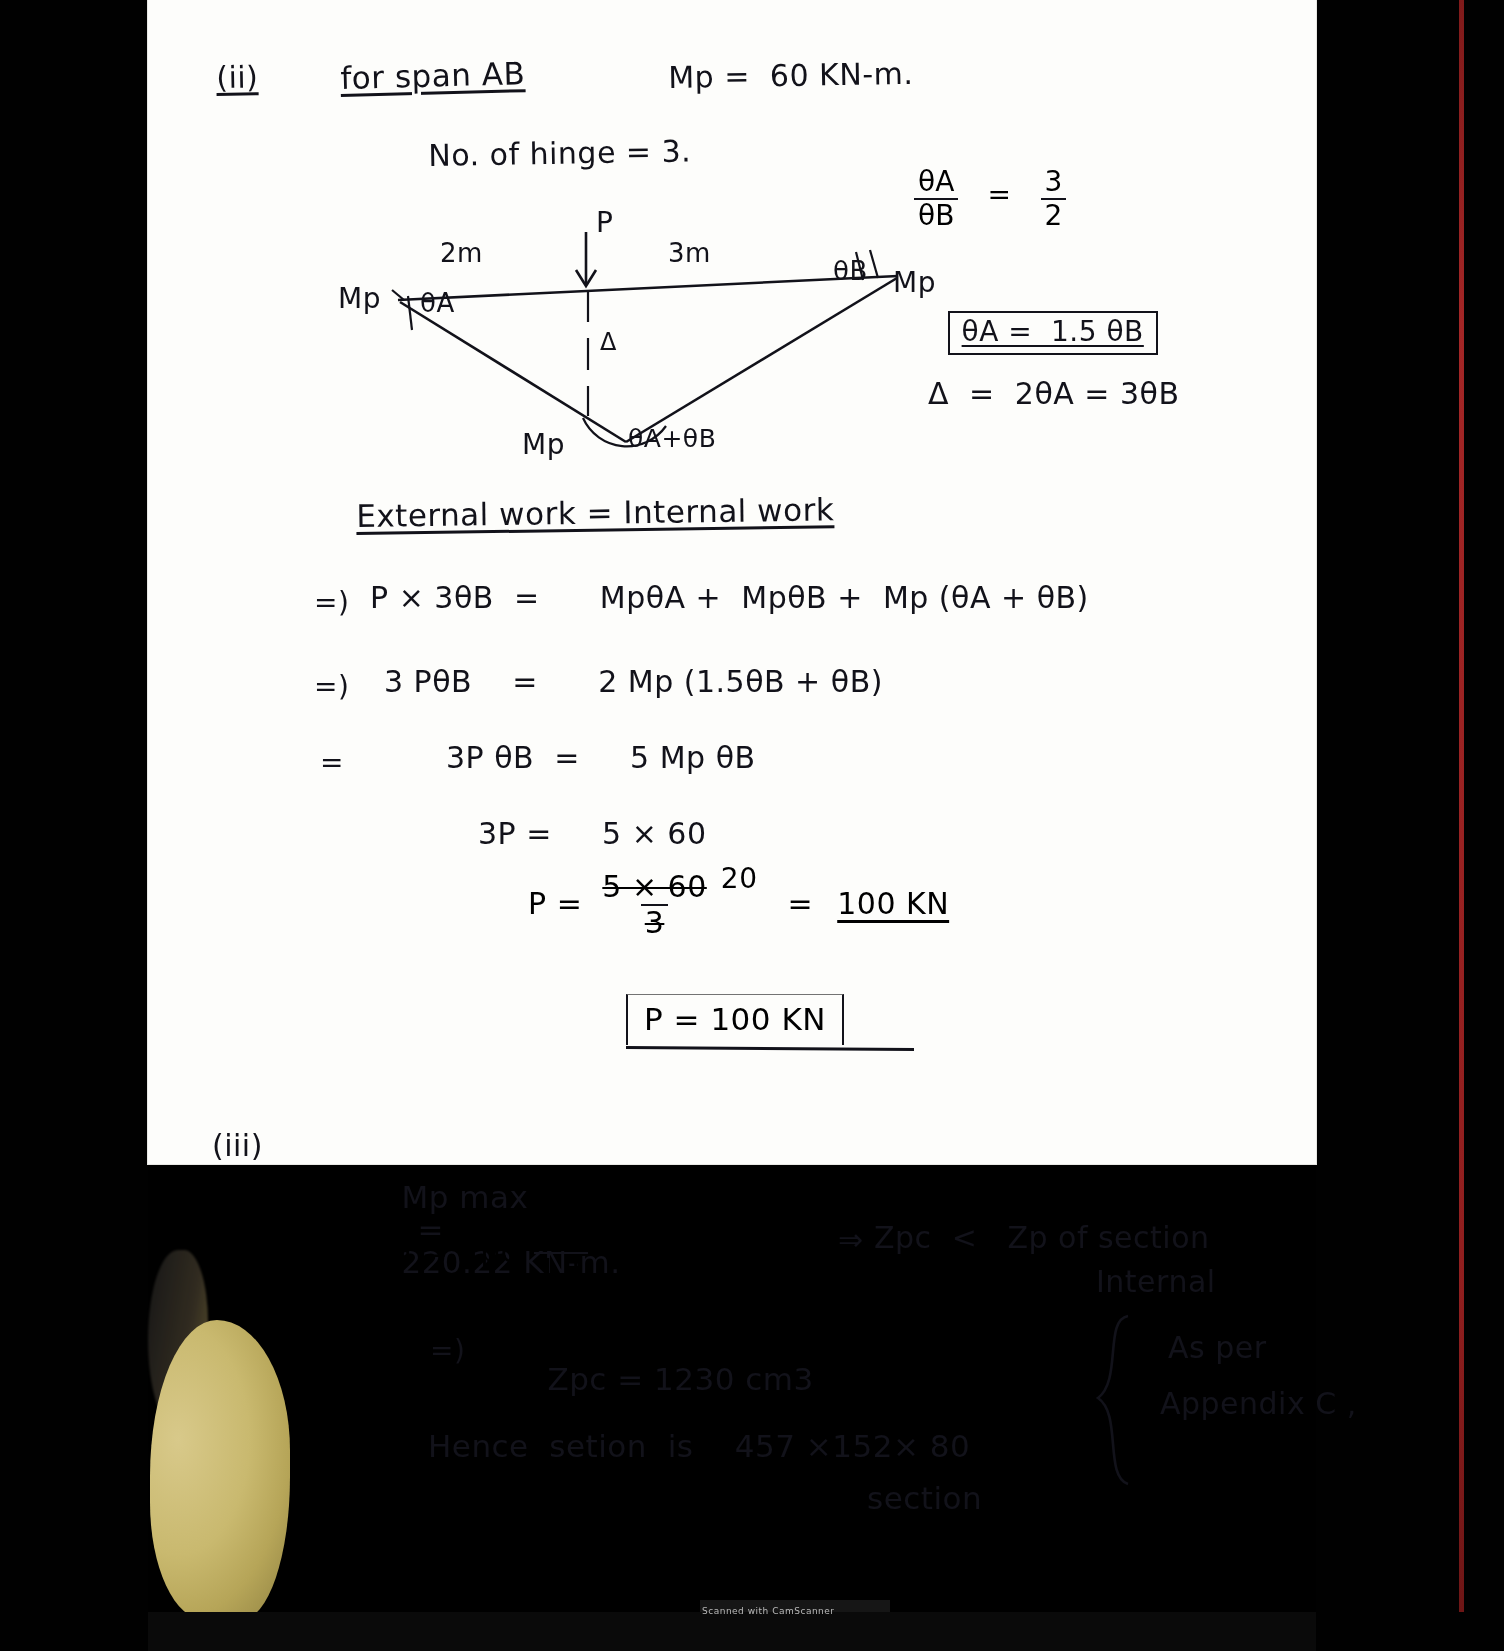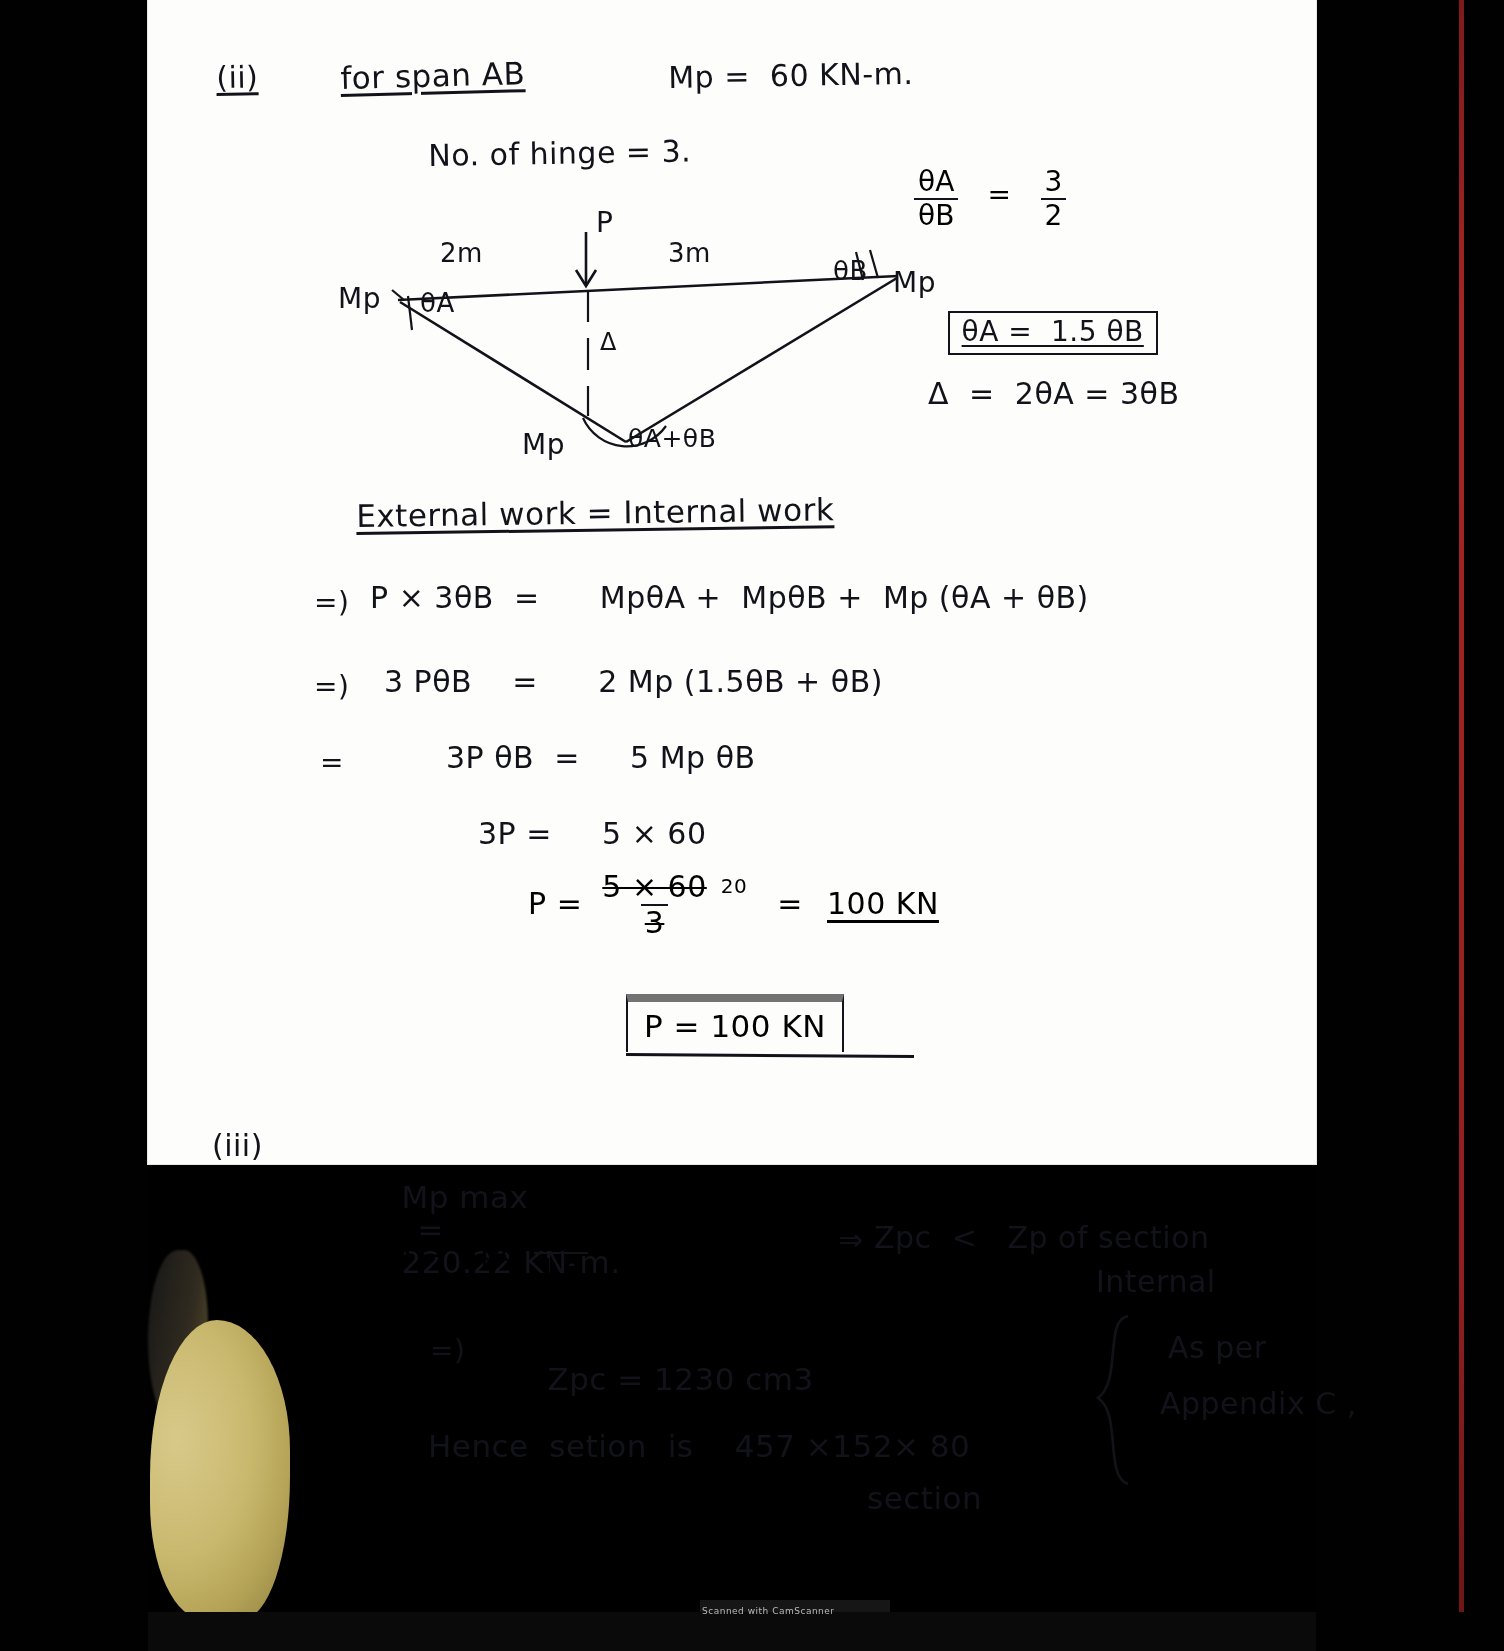--- a/index.html
+++ b/index.html
@@ -214,27 +214,27 @@
   <div class="ink hand" style="left:298px; top:742px; font-size:30px;">3P θB  =     5 Mp θB</div>
 
   <div class="ink hand" style="left:330px; top:818px; font-size:30px;">3P =     5 × 60</div>
 
   <div style="position:absolute; left:380px; top:872px; font-size:30px;" class="hand">
     <span>P  =</span>
     <span class="frac" style="font-size:30px;">
       <span class="num strike">5 × 60</span>
       <span class="den strike">3</span>
     </span>
-    <span class="sup" style="font-size:20px; position:relative; top:-10px; left:-6px;">20</span>
+    <span class="sup" style="font-size:28px; position:relative; top:-10px; left:-6px;">20</span>
     <span style="margin:0 14px;">=</span>
     <span style="text-decoration:underline; text-underline-offset:6px;">100 KN</span>
   </div>
 
   <div style="position:absolute; left:478px; top:994px;">
-    <span class="hand" style="font-size:31px; border-left:2px solid #12121a; border-right:2px solid #12121a; border-top:8px solid #737373; padding:6px 16px 8px; display:inline-block;">P = 100 KN</span>
+    <span class="hand" style="font-size:31px; border-left:2px solid #12121a; border-right:2px solid #12121a; border-top:1px solid #737373; padding:6px 16px 8px; display:inline-block;">P = 100 KN</span>
     <div style="width:288px; height:3px; background:#12121a; margin-top:2px; transform: rotate(0.4deg);"></div>
   </div>
 
   <div class="ink hand" style="left:64px; top:1130px; font-size:30px;">(iii)</div>
 
   <div class="ink hand" style="left:212px; top:1148px; font-size:31px;">
     <span>Mp max</span>
     <span style="margin:0 16px;">=</span>
     <span>220.22 KN-m.</span>
   </div>

